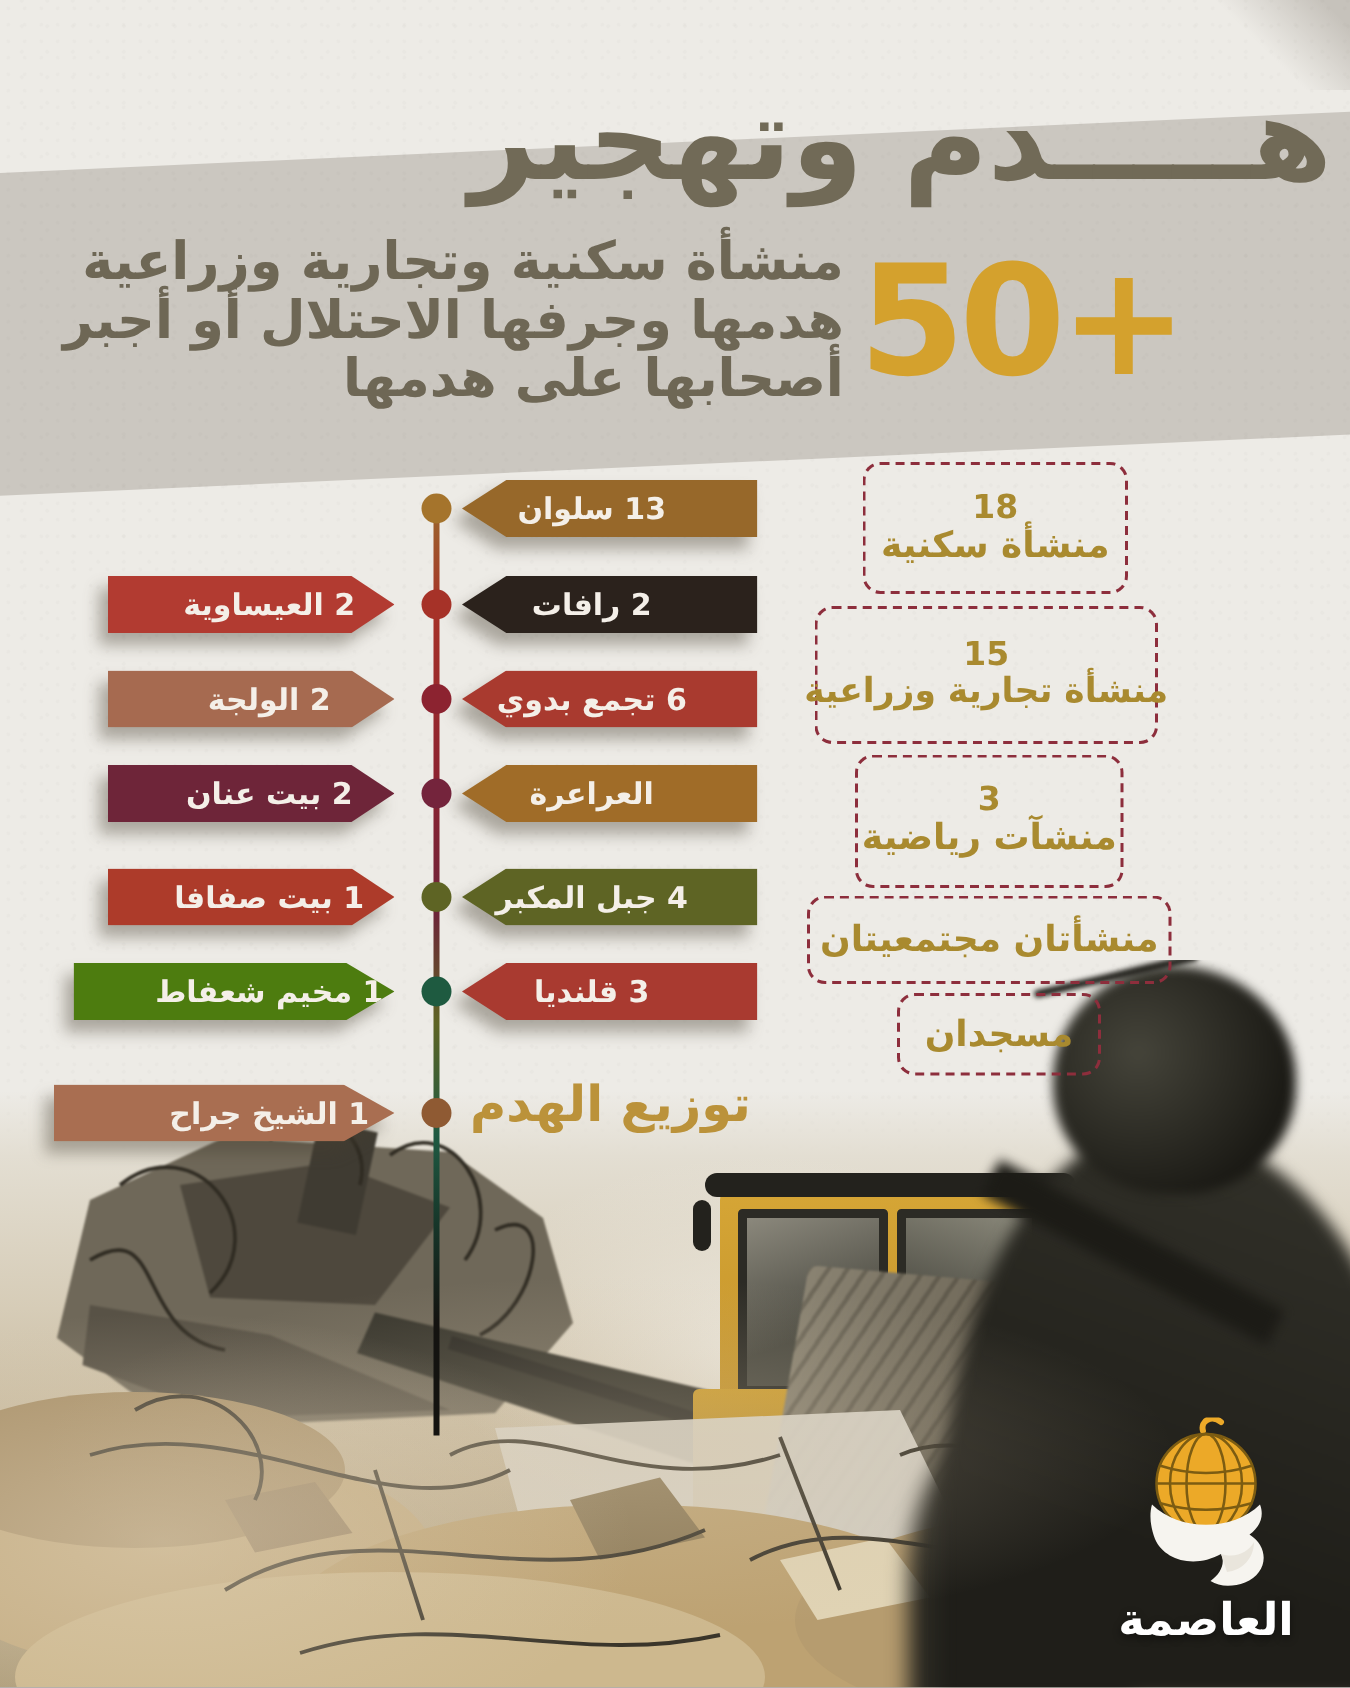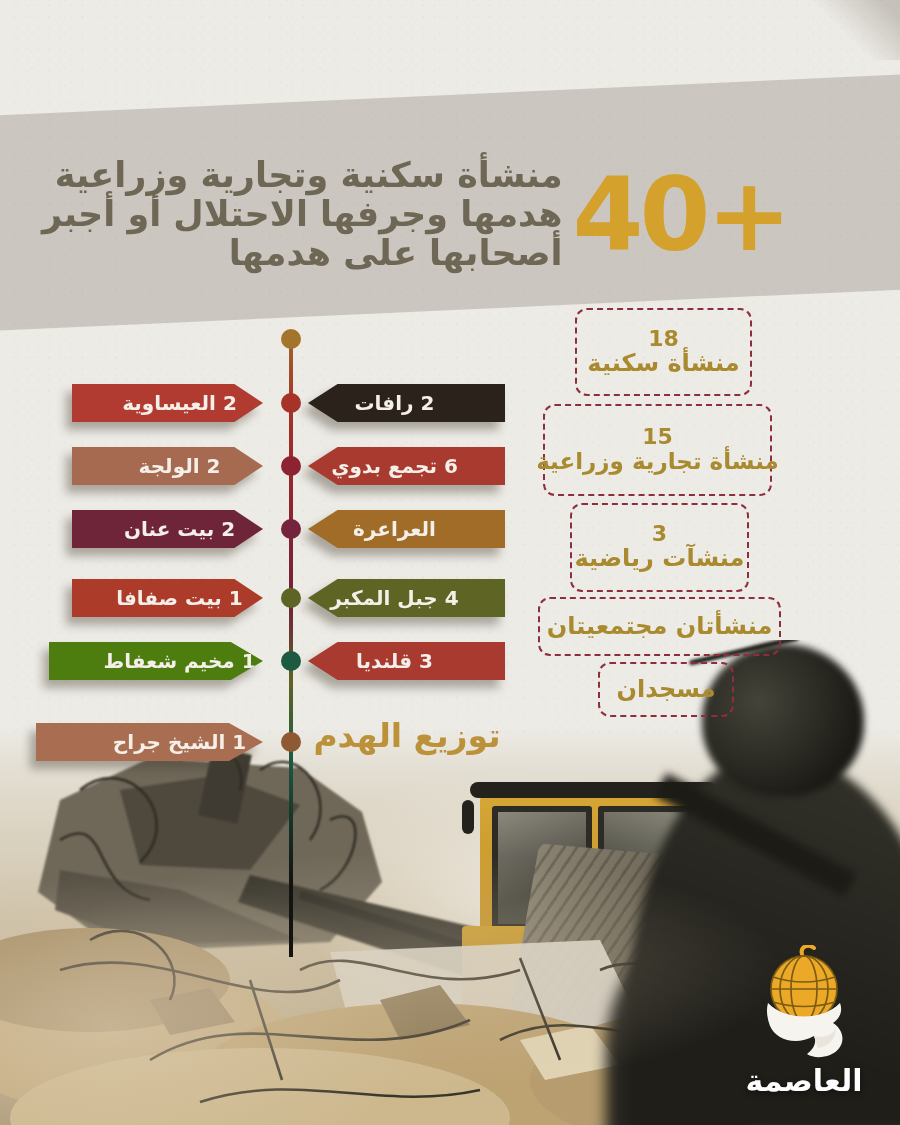--- a/index.html
+++ b/index.html
@@ -105,22 +105,23 @@
 </style>
 </head>
 <body>
 
 <div class="canvas">
 
   <div class="band"></div>
   <div class="corner-shade"></div>
   <div class="texture"></div>
 
+  <div class="title">هـــــدم وتهجير</div>
   <div class="subtitle">
-    <div class="big-number">40+</div>
+    <div class="big-number">50+</div>
     <div class="sub-lines">
       <div class="sub-line">منشأة سكنية وتجارية وزراعية</div>
       <div class="sub-line">هدمها وجرفها الاحتلال أو أجبر</div>
       <div class="sub-line">أصحابها على هدمها</div>
     </div>
   </div>
 
   <div class="photo">
     <div class="photo-bg"></div>
     <div class="wall-light"></div>
@@ -179,20 +180,25 @@
     <div class="soldier-shoulder"></div>
     <div class="soldier-torso"></div>
     <div class="sling"></div>
     <div class="helmet"></div>
     <div class="antenna"></div>
     <div class="haze"></div>
   </div>
 
   <div class="tl-line"></div>
 
+  <div class="arr arr-r r1">
+      <div class="shape" style="background-color: rgb(151, 104, 42);">
+        <span>13 سلوان</span>
+      </div>
+    </div>
   <div class="arr arr-r r2">
       <div class="shape" style="background-color: rgb(43, 34, 28);">
         <span>2 رافات</span>
       </div>
     </div>
   <div class="arr arr-r r3">
       <div class="shape" style="background-color: rgb(169, 58, 47);">
         <span>6 تجمع بدوي</span>
       </div>
     </div>

